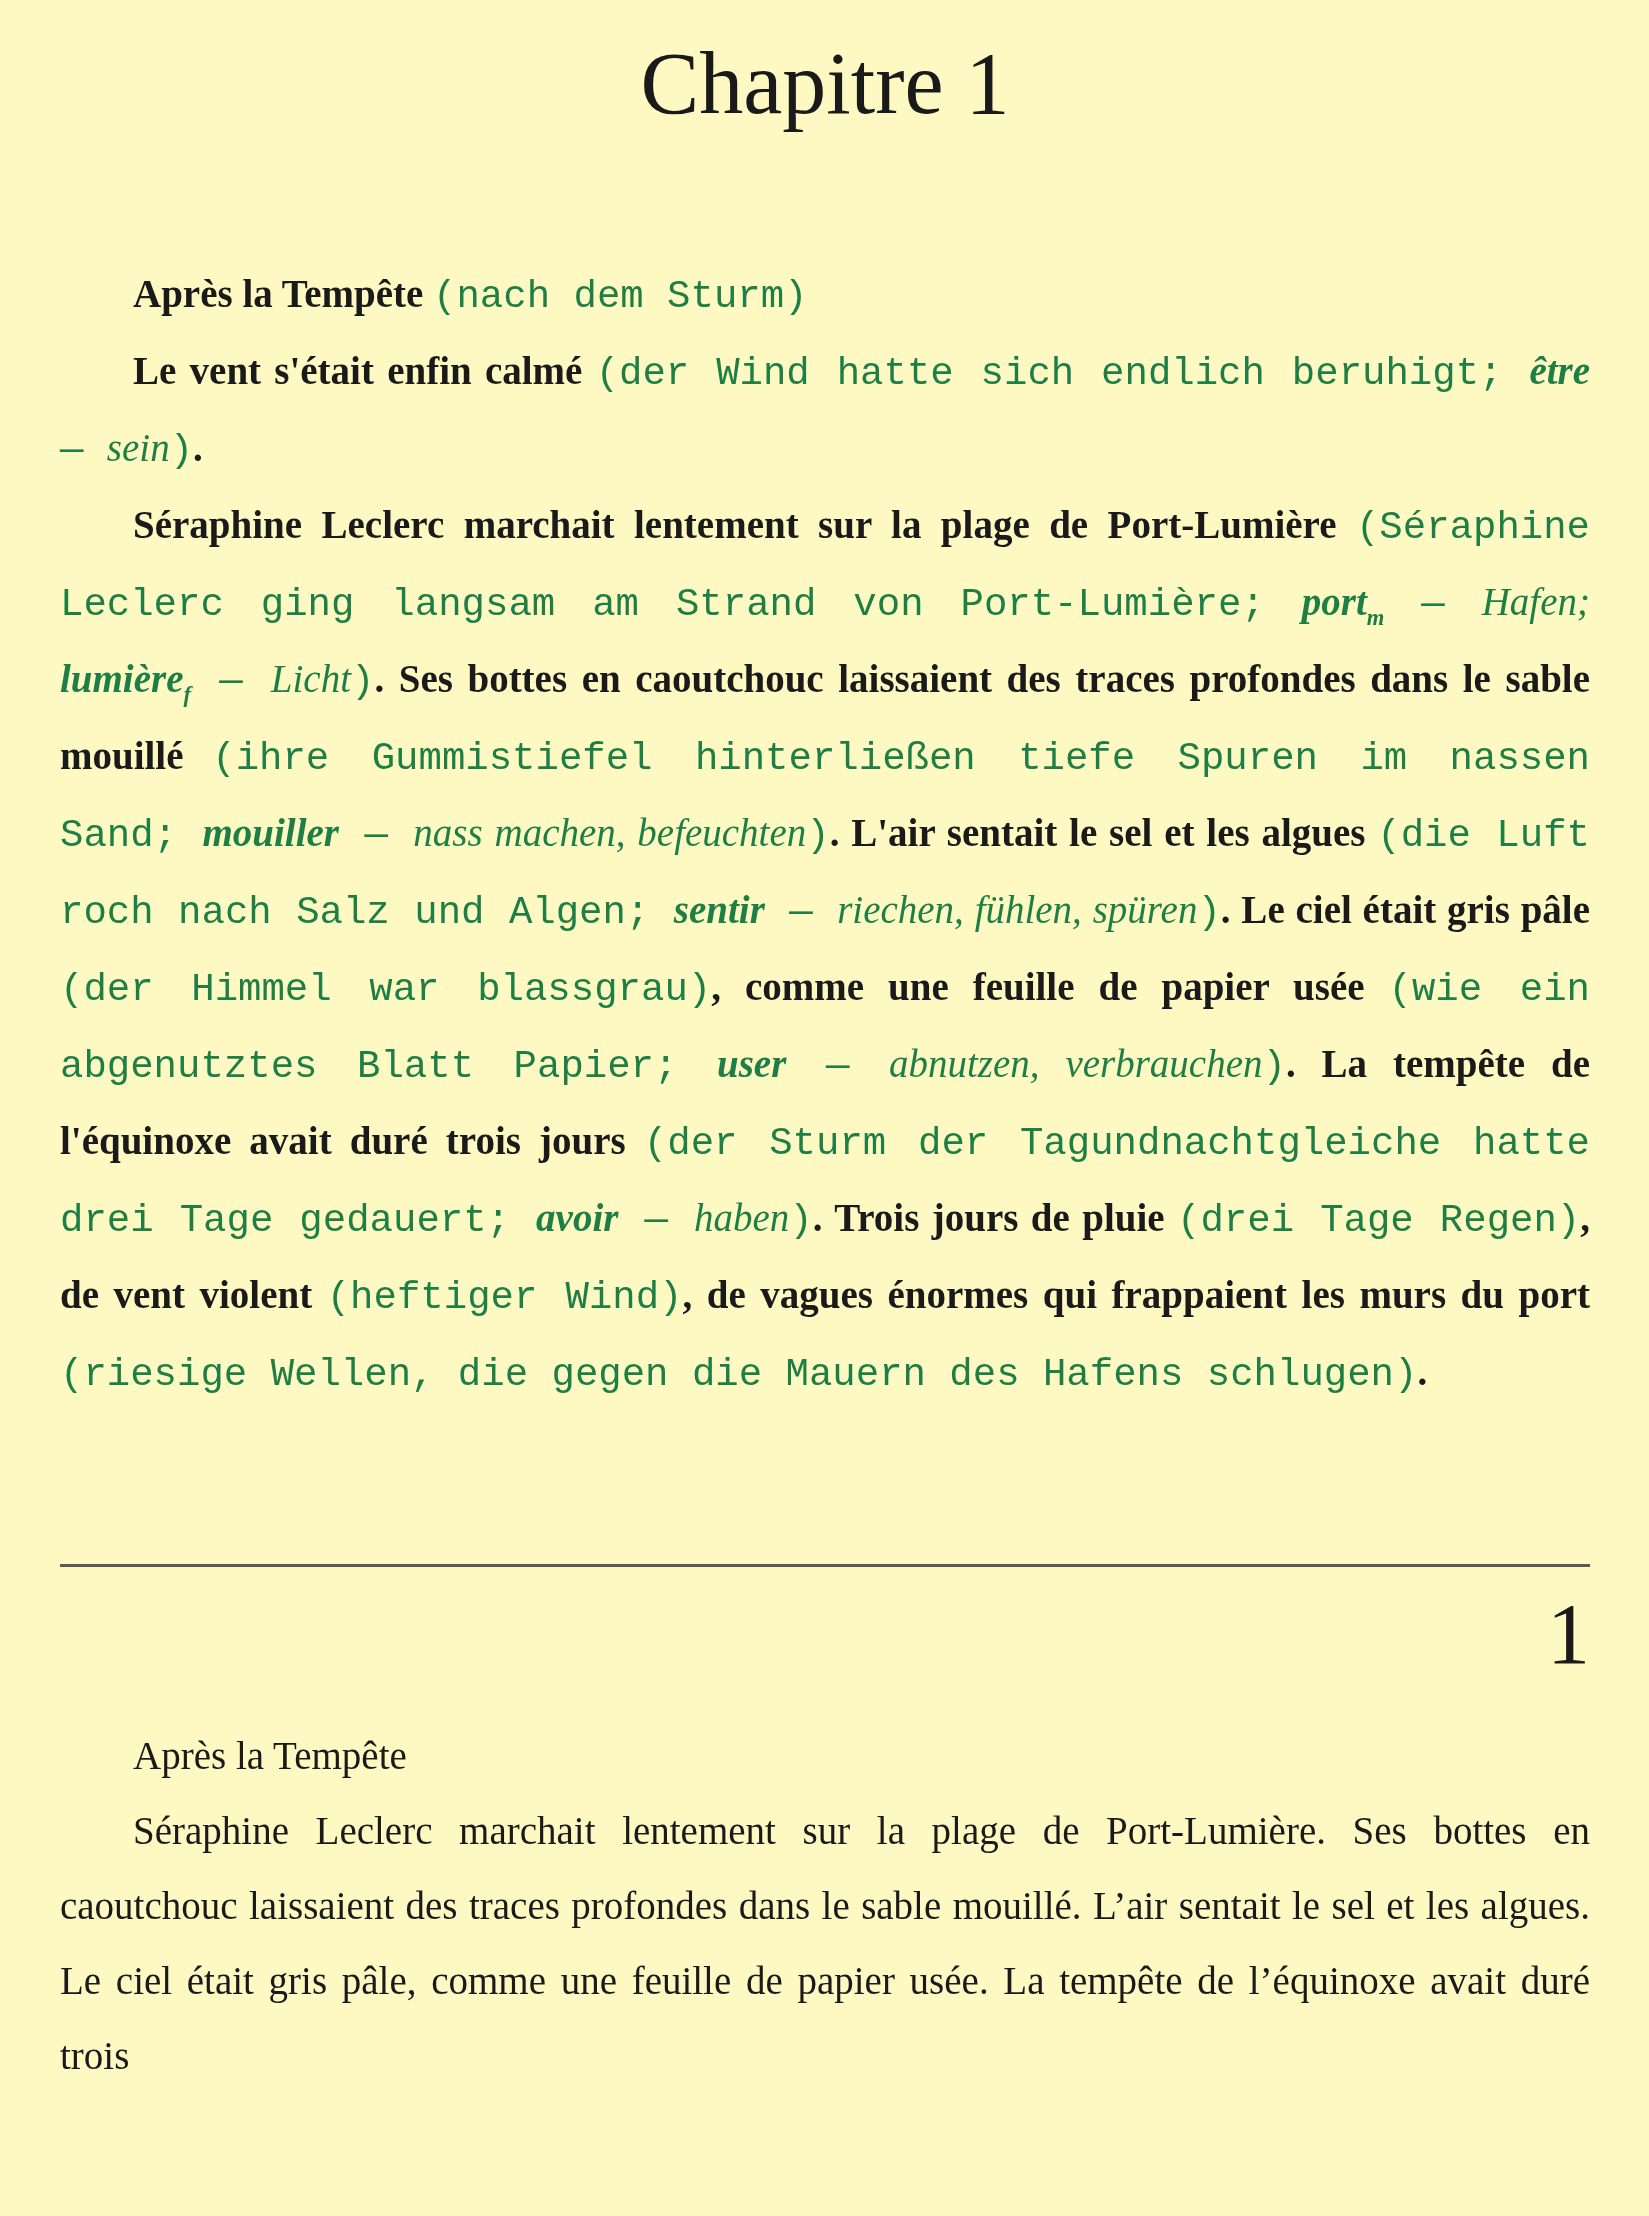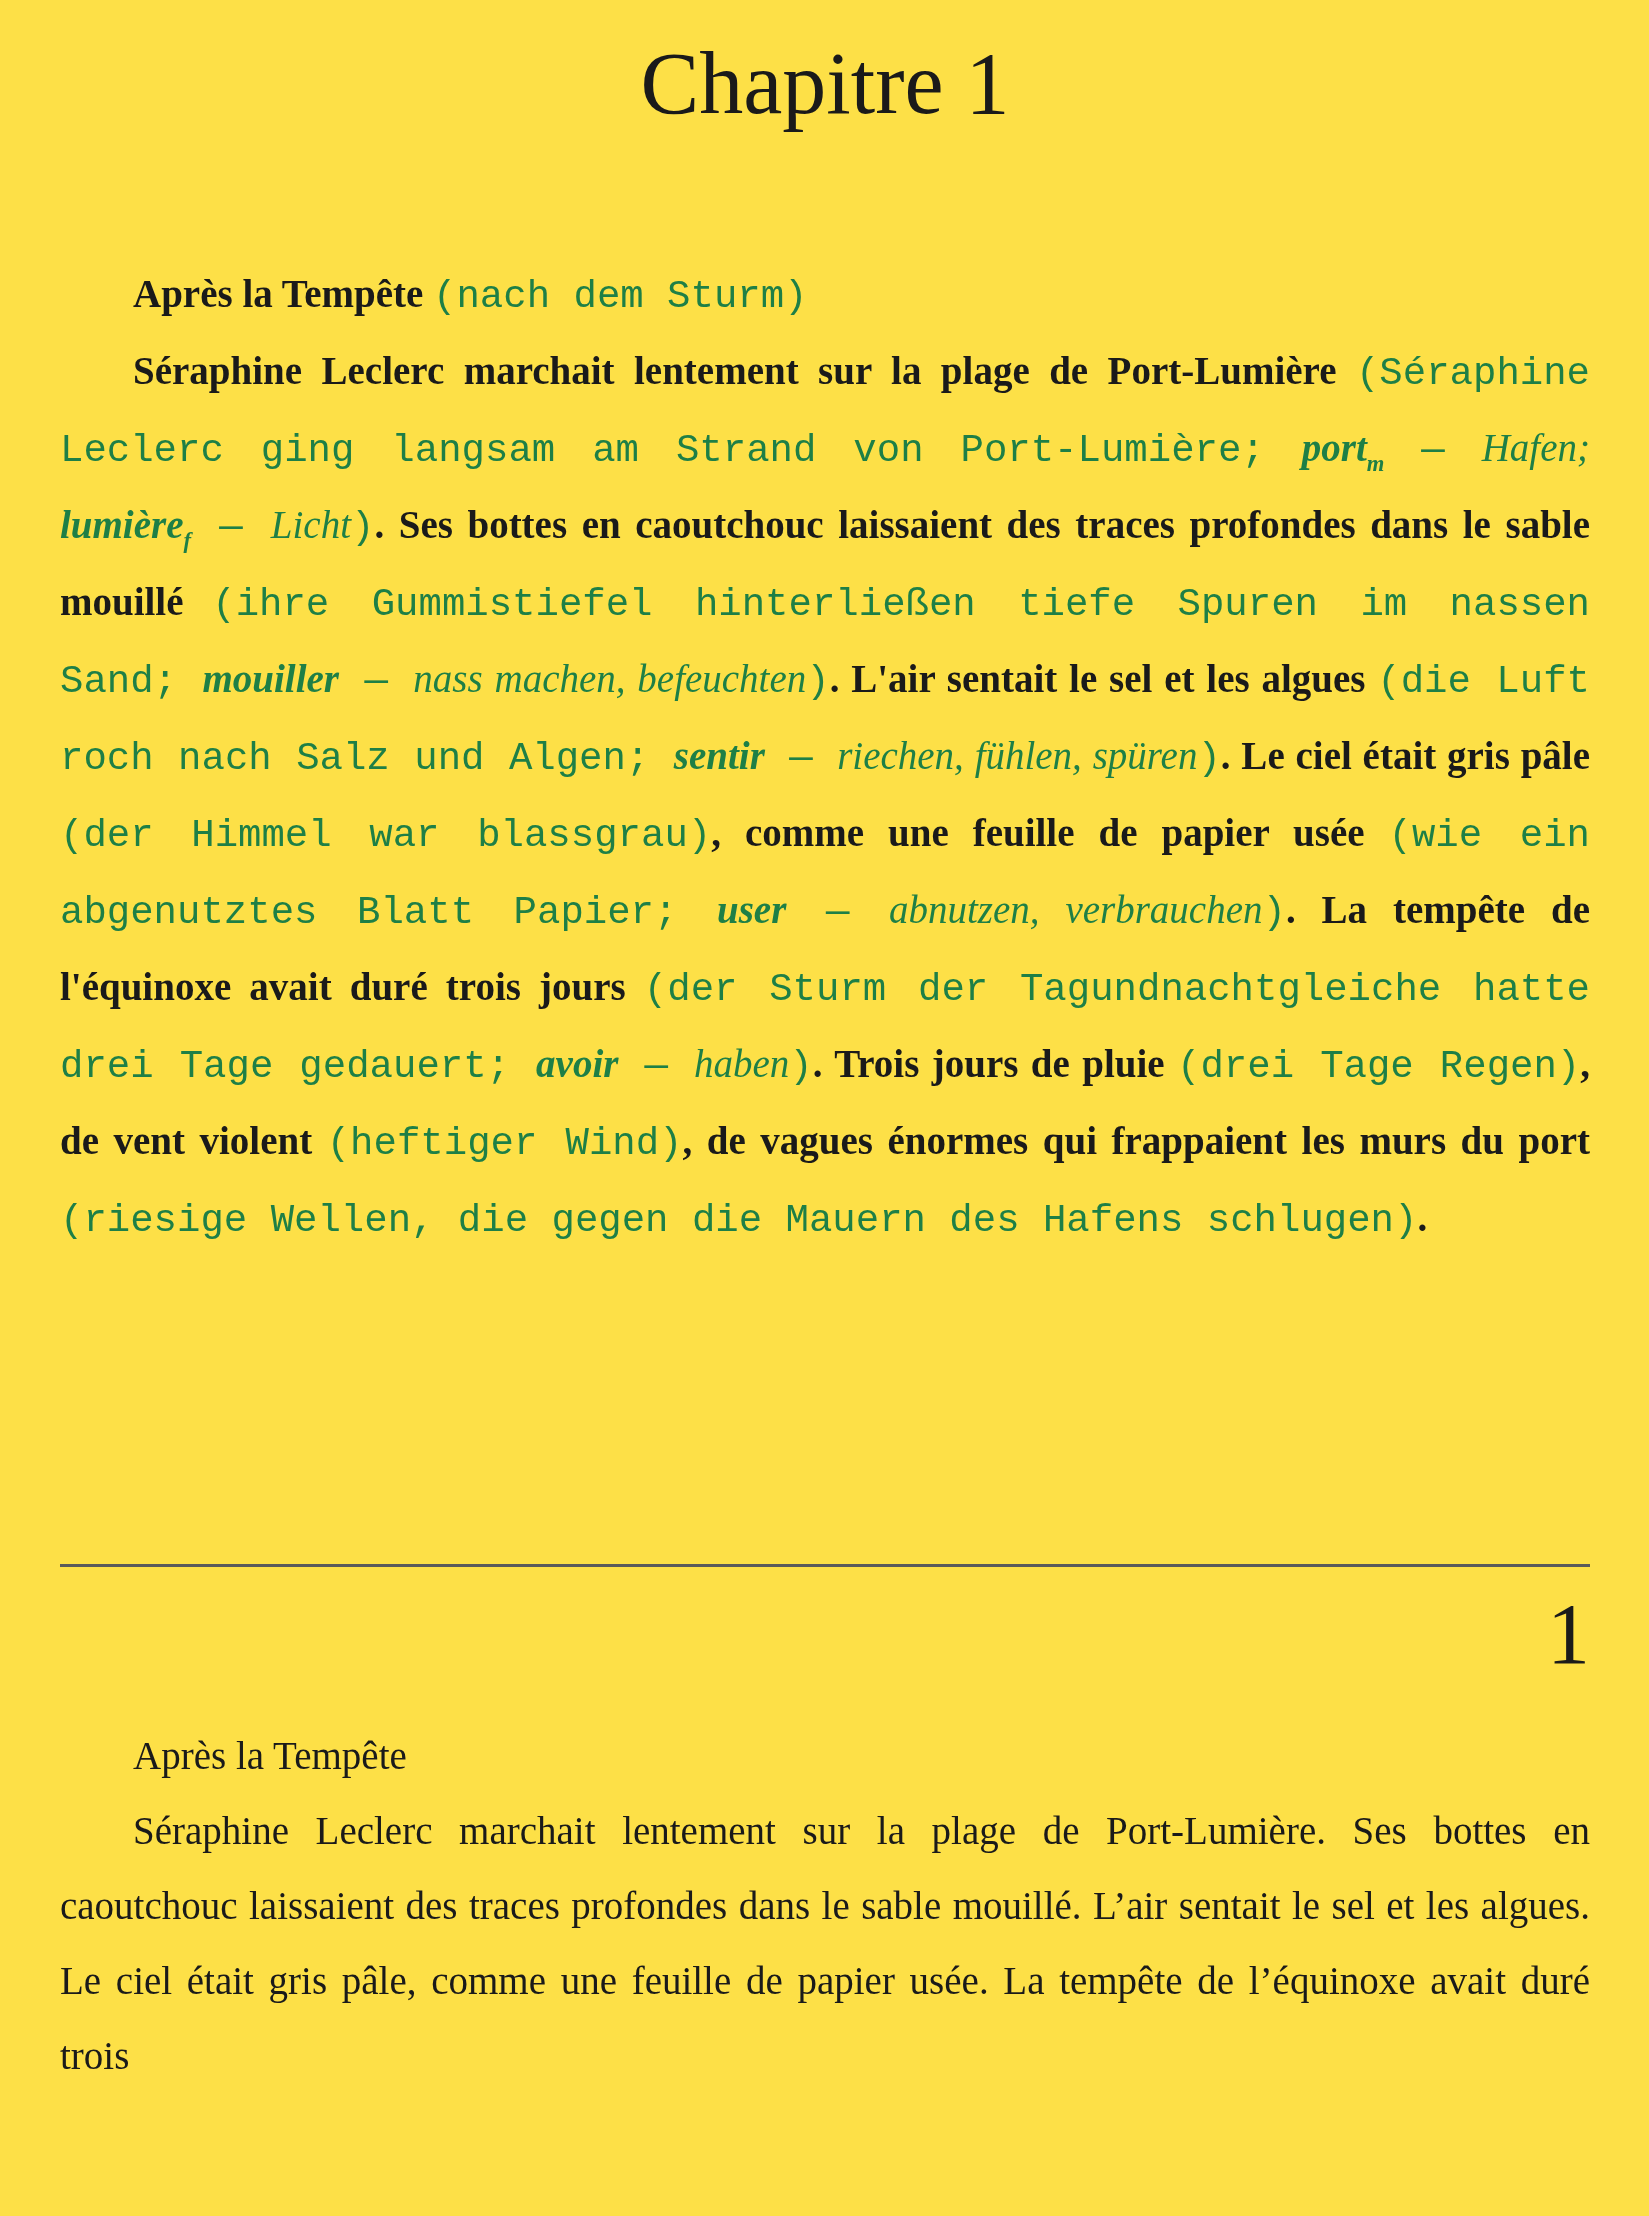--- a/index.html
+++ b/index.html
@@ -1,21 +1,21 @@
 <!DOCTYPE html>
 <html lang="fr" style="--ink: #1a1a1a; --green: #1e7f46; --rule: #5a5a5a;font-size:11px"><head>
 <meta charset="utf-8">
 <style>
   html, body { margin: 0; padding: 0; background: #e8e8e8; }
   .page {
     position: relative;
     width: 1650px;
     height: 2216px;
     margin: 0 auto;
-    background: #fde047;
+    background: #fef9c3;
     box-sizing: border-box;
     padding: 19px 60px 0 60px;
     font-family: "Liberation Serif", "DejaVu Serif", serif;
     color: var(--ink, #1a1a1a);
     overflow: hidden;
   }
   .title {
     margin: 0;
     padding-top: 9.6px;
     text-align: center;
@@ -66,20 +66,21 @@
   }
 </style>
 </head>
 <body>
 
 <div class="page">
   <h1 class="title">Chapitre 1</h1>
 
   <section class="interlinear">
       <p><span class="fr">Après la Tempête </span><span class="de">(nach dem Sturm)</span></p>
+      <p><span class="fr">Le vent s'était enfin calmé </span><span class="de">(der Wind hatte sich endlich beruhigt; </span><span class="voc">être</span><span class="de"> — </span><span class="dei">sein</span><span class="de">)</span><span class="fr">.</span></p>
       <p><span class="fr">Séraphine Leclerc marchait lentement sur la plage de Port-Lumière </span><span class="de">(Séraphine Leclerc ging langsam am Strand von Port-Lumière; </span><span class="voc">port</span><span class="sub">m</span><span class="de"> — </span><span class="dei">Hafen;</span><span class="de"> </span><span class="voc">lumière</span><span class="sub">f</span><span class="de"> — </span><span class="dei">Licht</span><span class="de">)</span><span class="fr">. Ses bottes en caoutchouc laissaient des traces profondes dans le sable mouillé </span><span class="de">(ihre Gummistiefel hinterließen tiefe Spuren im nassen Sand; </span><span class="voc">mouiller</span><span class="de"> — </span><span class="dei">nass machen, befeuchten</span><span class="de">)</span><span class="fr">. L'air sentait le sel et les algues </span><span class="de">(die Luft roch nach Salz und Algen; </span><span class="voc">sentir</span><span class="de"> — </span><span class="dei">riechen, fühlen, spüren</span><span class="de">)</span><span class="fr">. Le ciel était gris pâle </span><span class="de">(der Himmel war blassgrau)</span><span class="fr">, comme une feuille de papier usée </span><span class="de">(wie ein abgenutztes Blatt Papier; </span><span class="voc">user</span><span class="de"> — </span><span class="dei">abnutzen, verbrauchen</span><span class="de">)</span><span class="fr">. La tempête de l'équinoxe avait duré trois jours </span><span class="de">(der Sturm der Tagundnachtgleiche hatte drei Tage gedauert; </span><span class="voc">avoir</span><span class="de"> — </span><span class="dei">haben</span><span class="de">)</span><span class="fr">. Trois jours de pluie </span><span class="de">(drei Tage Regen)</span><span class="fr">, de vent violent </span><span class="de">(heftiger Wind)</span><span class="fr">, de vagues énormes qui frappaient les murs du port </span><span class="de">(riesige Wellen, die gegen die Mauern des Hafens schlugen)</span><span class="fr">.</span></p>
     </section>
 
   <hr class="divider">
 
   <div class="section-number">1</div>
 
   <section class="reading">
       <p>Après la Tempête</p>
       <p>Séraphine Leclerc marchait lentement sur la plage de Port-Lumière. Ses bottes en caoutchouc laissaient des traces profondes dans le sable mouillé. L’air sentait le sel et les algues. Le ciel était gris pâle, comme une feuille de papier usée. La tempête de l’équinoxe avait duré trois</p>

